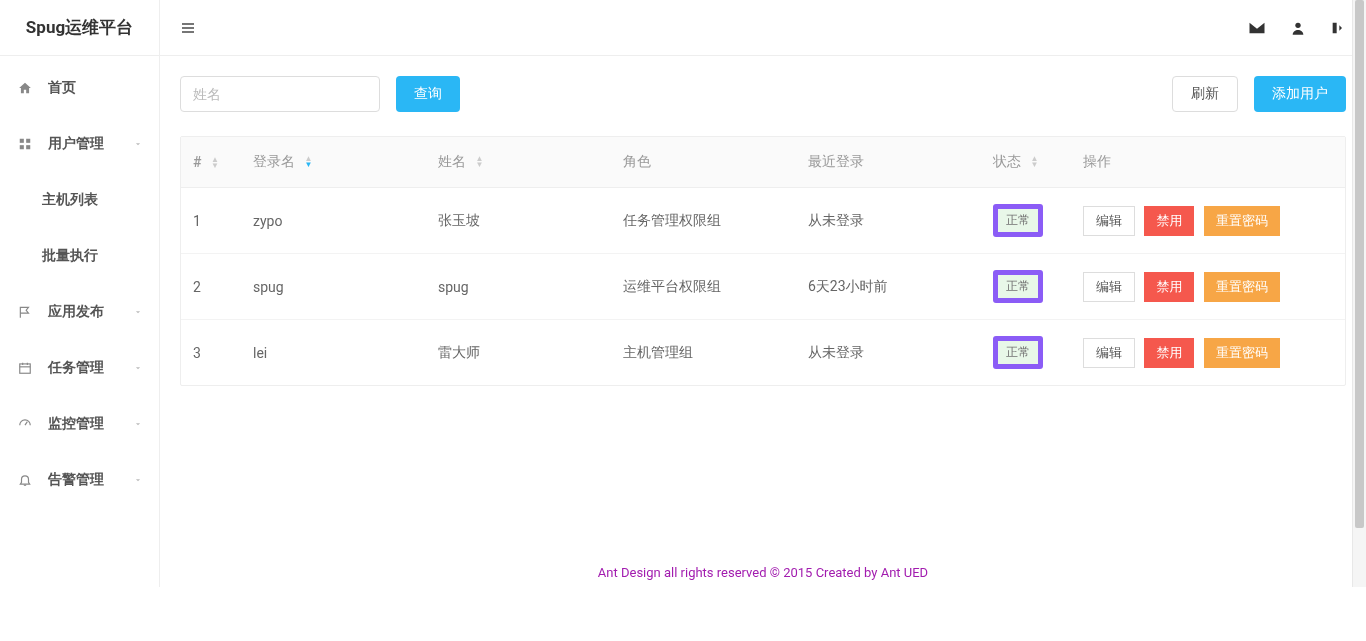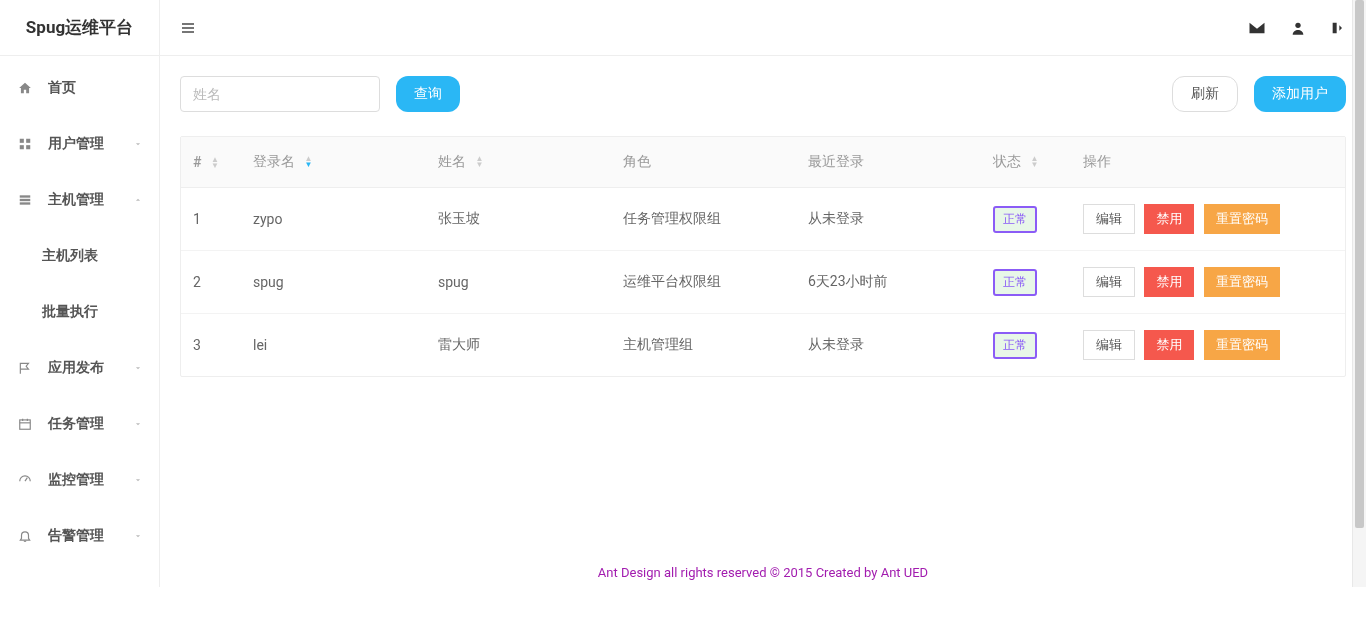--- a/index.html
+++ b/index.html
@@ -23,37 +23,37 @@
     .topbar { height: 56px; border-bottom: 1px solid #eee; display: flex; align-items: center; padding: 0 20px; justify-content: space-between; }
     .topbar-left { display: flex; align-items: center; }
     .hamburger { font-size: 18px; color: #333; cursor: pointer; }
     .topbar-right { display: flex; align-items: center; gap: 24px; }
     .topbar-icon { color: #333; cursor: pointer; display: inline-flex; }
 
     .content { flex: 1; padding: 20px; overflow: auto; }
     .toolbar { display: flex; align-items: center; gap: 16px; margin-bottom: 24px; }
     .input { width: 200px; height: 36px; border: 1px solid #ddd; border-radius: 4px; padding: 0 12px; font-size: 14px; outline: none; color: #333; }
     .input::placeholder { color: #bbb; }
-    .btn { height: 36px; padding: 0 18px; border-radius: 12px; border: none; cursor: pointer; font-size: 14px; display: inline-flex; align-items: center; justify-content: center; }
+    .btn { height: 36px; padding: 0 18px; border-radius: 4px; border: none; cursor: pointer; font-size: 14px; display: inline-flex; align-items: center; justify-content: center; }
     .btn-primary { background: #2ab7f5; color: #fff; }
     .btn-default { background: #fff; color: #555; border: 1px solid #ddd; }
     .toolbar-spacer { flex: 1; }
 
     
     .table { width: 100%; border: 1px solid #eee; border-collapse: separate; border-spacing: 0; border-radius: 2px; }
     .table th, .table td { text-align: left; padding: 16px 12px; font-size: 14px; }
     .table thead th { background: #fafafa; color: #999; font-weight: 500; border-bottom: 1px solid #eee; }
     .table tbody td { color: #666; border-bottom: 1px solid #f3f3f3; }
     .table tbody tr:last-child td { border-bottom: none; }
     .sort-icons { display: inline-flex; flex-direction: column; margin-left: 6px; vertical-align: middle; line-height: 6px; font-size: 8px; color: #ccc; }
     .sort-icons .down.active { color: #2ab7f5; }
     .sort-icons span { height: 6px; }
 
     .badge { display: inline-block; padding: 3px 8px; border-radius: 3px; font-size: 12px; }
-    .badge-green { background: #e8f7e8; border: 2px solid #8b5cf6; color: #8b5cf6; }
+    .badge-green { background: #e8f7e8; border: 5px solid #8b5cf6; color: #737373; }
 
     .btn-sm { height: 30px; padding: 0 12px; border-radius: 0; border: none; cursor: pointer; font-size: 13px; display: inline-flex; align-items: center; justify-content: center; margin-right: 6px; }
     .btn-sm:last-child { margin-right: 0; }
     .btn-sm.default { background: #fff; border: 1px solid #ddd; color: #555; }
     .btn-sm.red { background: #f5584d; color: #fff; }
     .btn-sm.orange { background: #f7a646; color: #fff; }
 
     .footer { height: 30px; display: flex; align-items: center; justify-content: center; color: #a21caf; font-size: 13px; border-top: 0; margin-top: auto; }
 
     .scrollbar-right { position: absolute; right: 0; top: 0; width: 14px; height: 100%; background: #f5f5f5; border-left: 1px solid #e8e8e8; }
@@ -90,35 +90,20 @@
             </svg>
         </span>
         <span class="menu-label">用户管理</span>
         <span class="menu-chevron">
           <svg width="10" height="10" viewBox="0 0 24 24" fill="currentColor">
               <path d="M7 10l5 5 5-5z"></path>
             </svg>
         </span>
       </div>
 
-      <div class="menu-item expanded">
-        <span class="menu-icon">
-          <svg width="14" height="14" viewBox="0 0 24 24" fill="currentColor">
-              <rect x="3" y="4" width="18" height="4"></rect>
-              <rect x="3" y="10" width="18" height="4"></rect>
-              <rect x="3" y="16" width="18" height="4"></rect>
-            </svg>
-        </span>
-        <span class="menu-label">主机管理</span>
-        <span class="menu-chevron">
-          <svg width="10" height="10" viewBox="0 0 24 24" fill="currentColor">
-              <path d="M7 10l5 5 5-5z"></path>
-            </svg>
-        </span>
-      </div>
 
       <div class="menu-item indent">
         <span class="menu-label">主机列表</span>
       </div>
 
       <div class="menu-item indent">
         <span class="menu-label">批量执行</span>
       </div>
 
       <div class="menu-item">

